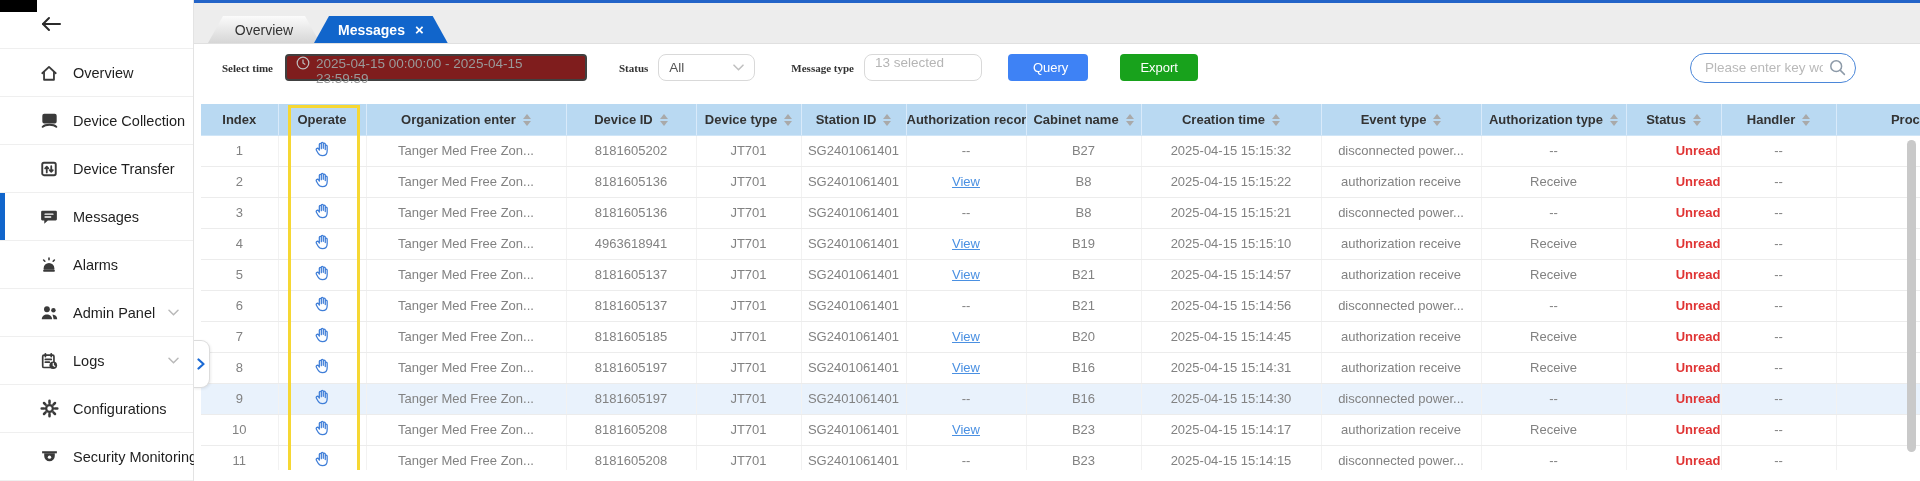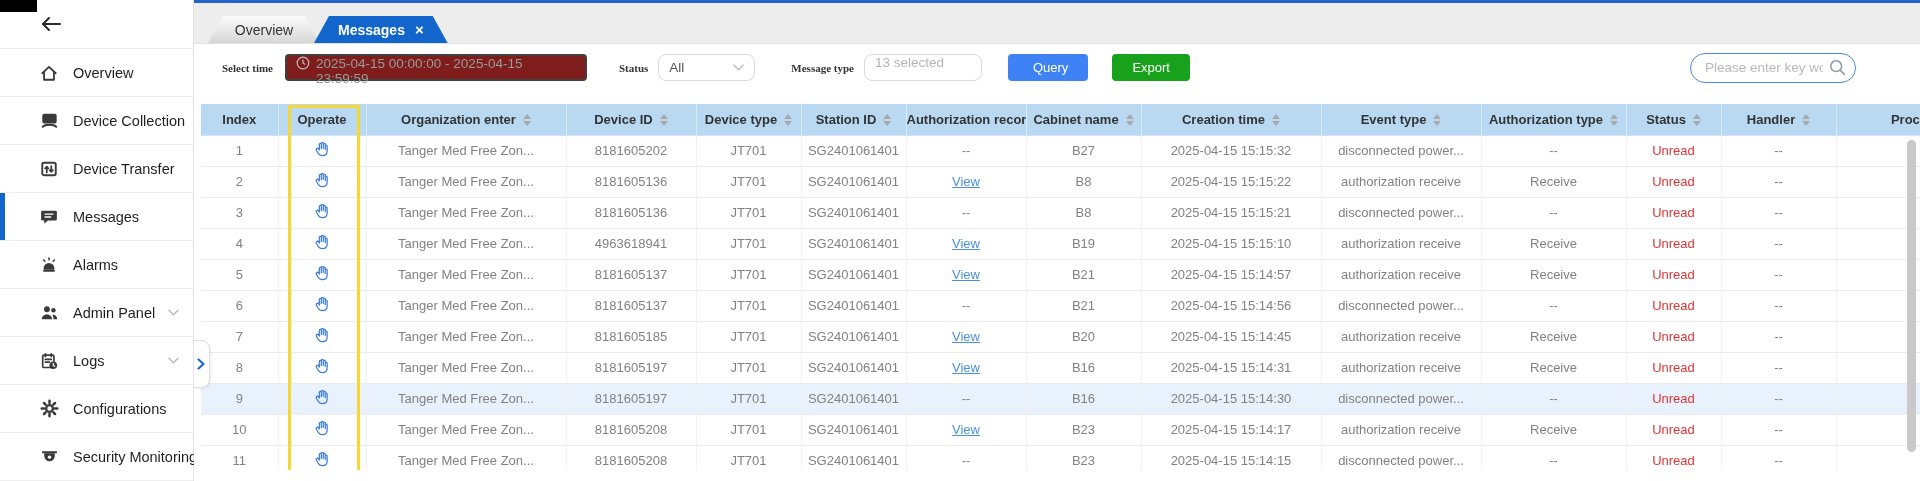--- a/index.html
+++ b/index.html
@@ -34,36 +34,36 @@
   .date-box { margin-left:12px; width:302px; height:27px; border:2px solid #404040; border-radius:4px;
     display:flex; padding:0 9px; color:#9a9a9a; font-size:13.5px; gap:6px; background:#7f1d1d; cursor:pointer; }
   .sel-box { margin-left:10px; width:97px; height:27px; border:1px solid #d9d9d9; border-radius:8px;
     display:flex; align-items:center; padding:0 10px; font-size:13.5px; color:#555; background:#fff; cursor:pointer; }
   .sel-box .nav-chevron { color:#c0c0c0; }
   .mt-box { margin-left:10px; width:118px; height:27px; border:1px solid #d9d9d9; border-radius:8px;
     display:flex; align-items:flex-start; padding:0 10px; font-size:13.5px; color:#b5b5b5; background:#fff; cursor:pointer; }
   .btn { height:27px; padding:0 20px; border:none; border-radius:4px; color:#fff; font-size:13px;
     font-family:inherit; cursor:pointer; }
   .btn.query { background:var(--query); margin-left:26px;padding-left:25px; }
-  .btn.export { background:var(--export); margin-left:24px; }
+  .btn.export { background:var(--export); margin-left:32px; }
   .search-pill { margin-left:auto; margin-right:64px; width:166px; height:30px; border:1.5px solid #4b87d9;
     border-radius:16px; display:flex; align-items:center; padding:0 10px 0 14px; gap:6px; background:#fff; }
   .search-pill input { border:none; outline:none; width:118px; font-size:13.5px; font-family:inherit; color:#777; background:transparent; }
   .search-pill input::placeholder { color:#b9b9b9; }
 
   
   .table-wrap { position:relative; margin:13px 0 13px 7px; width:1719px; height:366px; overflow:hidden; }
   table { border-collapse:collapse; table-layout:fixed; width:1815px; }
   th { background:var(--header-bg); height:31px; font-size:13px; color:#333; font-weight:bold;
     border-right:1px solid #d9eafa; border-bottom:1px solid #cfe5f7; white-space:nowrap; overflow:hidden; cursor:pointer; }
   td { height:31px; text-align:center; font-size:13px; color:#828282; border-bottom:1px solid #ececec;
     border-right:1px solid #f2f2f2; white-space:nowrap; overflow:hidden; background:#fff; }
   tr.hl td { background:#e9f2fc; }
   td.c-link a { color:var(--link); text-decoration:underline; cursor:pointer; }
-  td.c-status { color:var(--unread); font-weight:normal; }
+  td.c-status { color:var(--unread); font-weight:bold;text-align:right; }
   td.c-operate { color:#3f7ed8; cursor:pointer; }
   .sort { display:inline-flex; flex-direction:column; gap:2px; margin-left:7px; vertical-align:middle; }
   .sort i { width:0; height:0; border-left:4px solid transparent; border-right:4px solid transparent; display:block; }
   .sort .up { border-bottom:5px solid #a9a9a9; }
   .sort .down { border-top:5px solid #a9a9a9; }
   .op-highlight { position:absolute; left:87px; top:1px; width:72px; height:372px;
     border:3px solid var(--highlight); pointer-events:none; }
   .vscroll { position:absolute; right:4px; top:36px; width:9px; height:312px; background:#c9c9c9; border-radius:5px; cursor:pointer; }
 
   .expander { position:absolute; left:-1px; top:340px; width:17px; height:48px; background:#fff;

